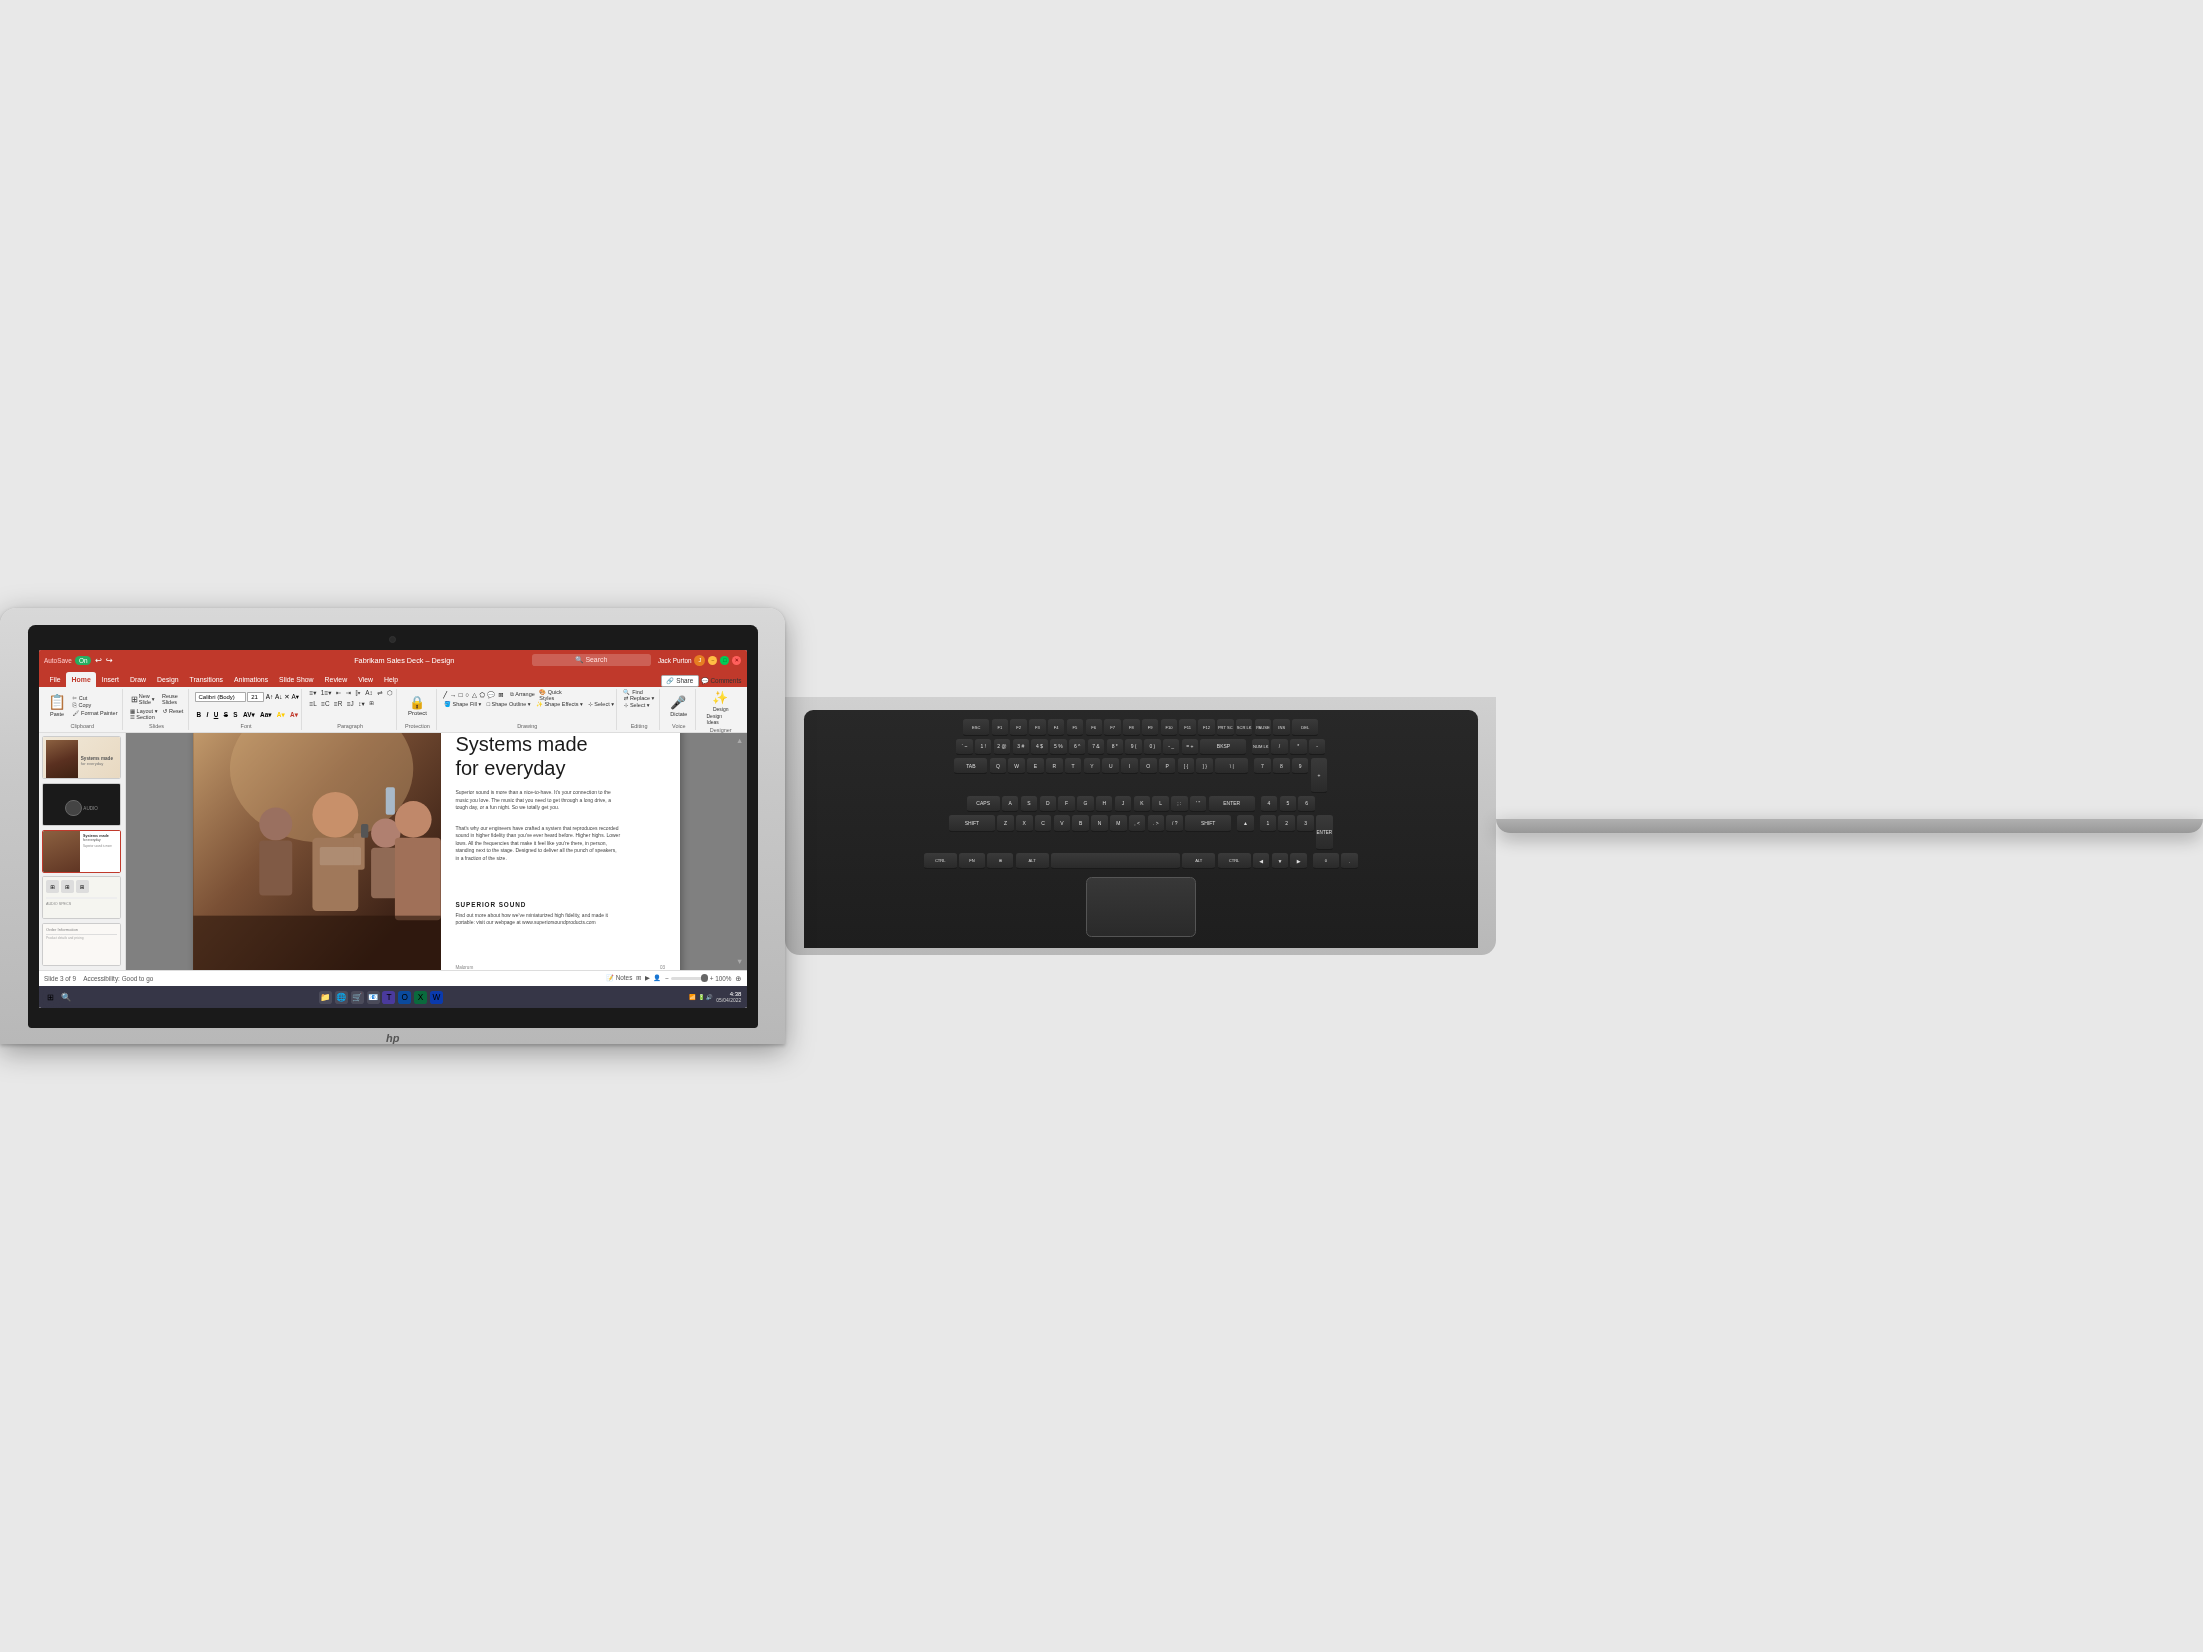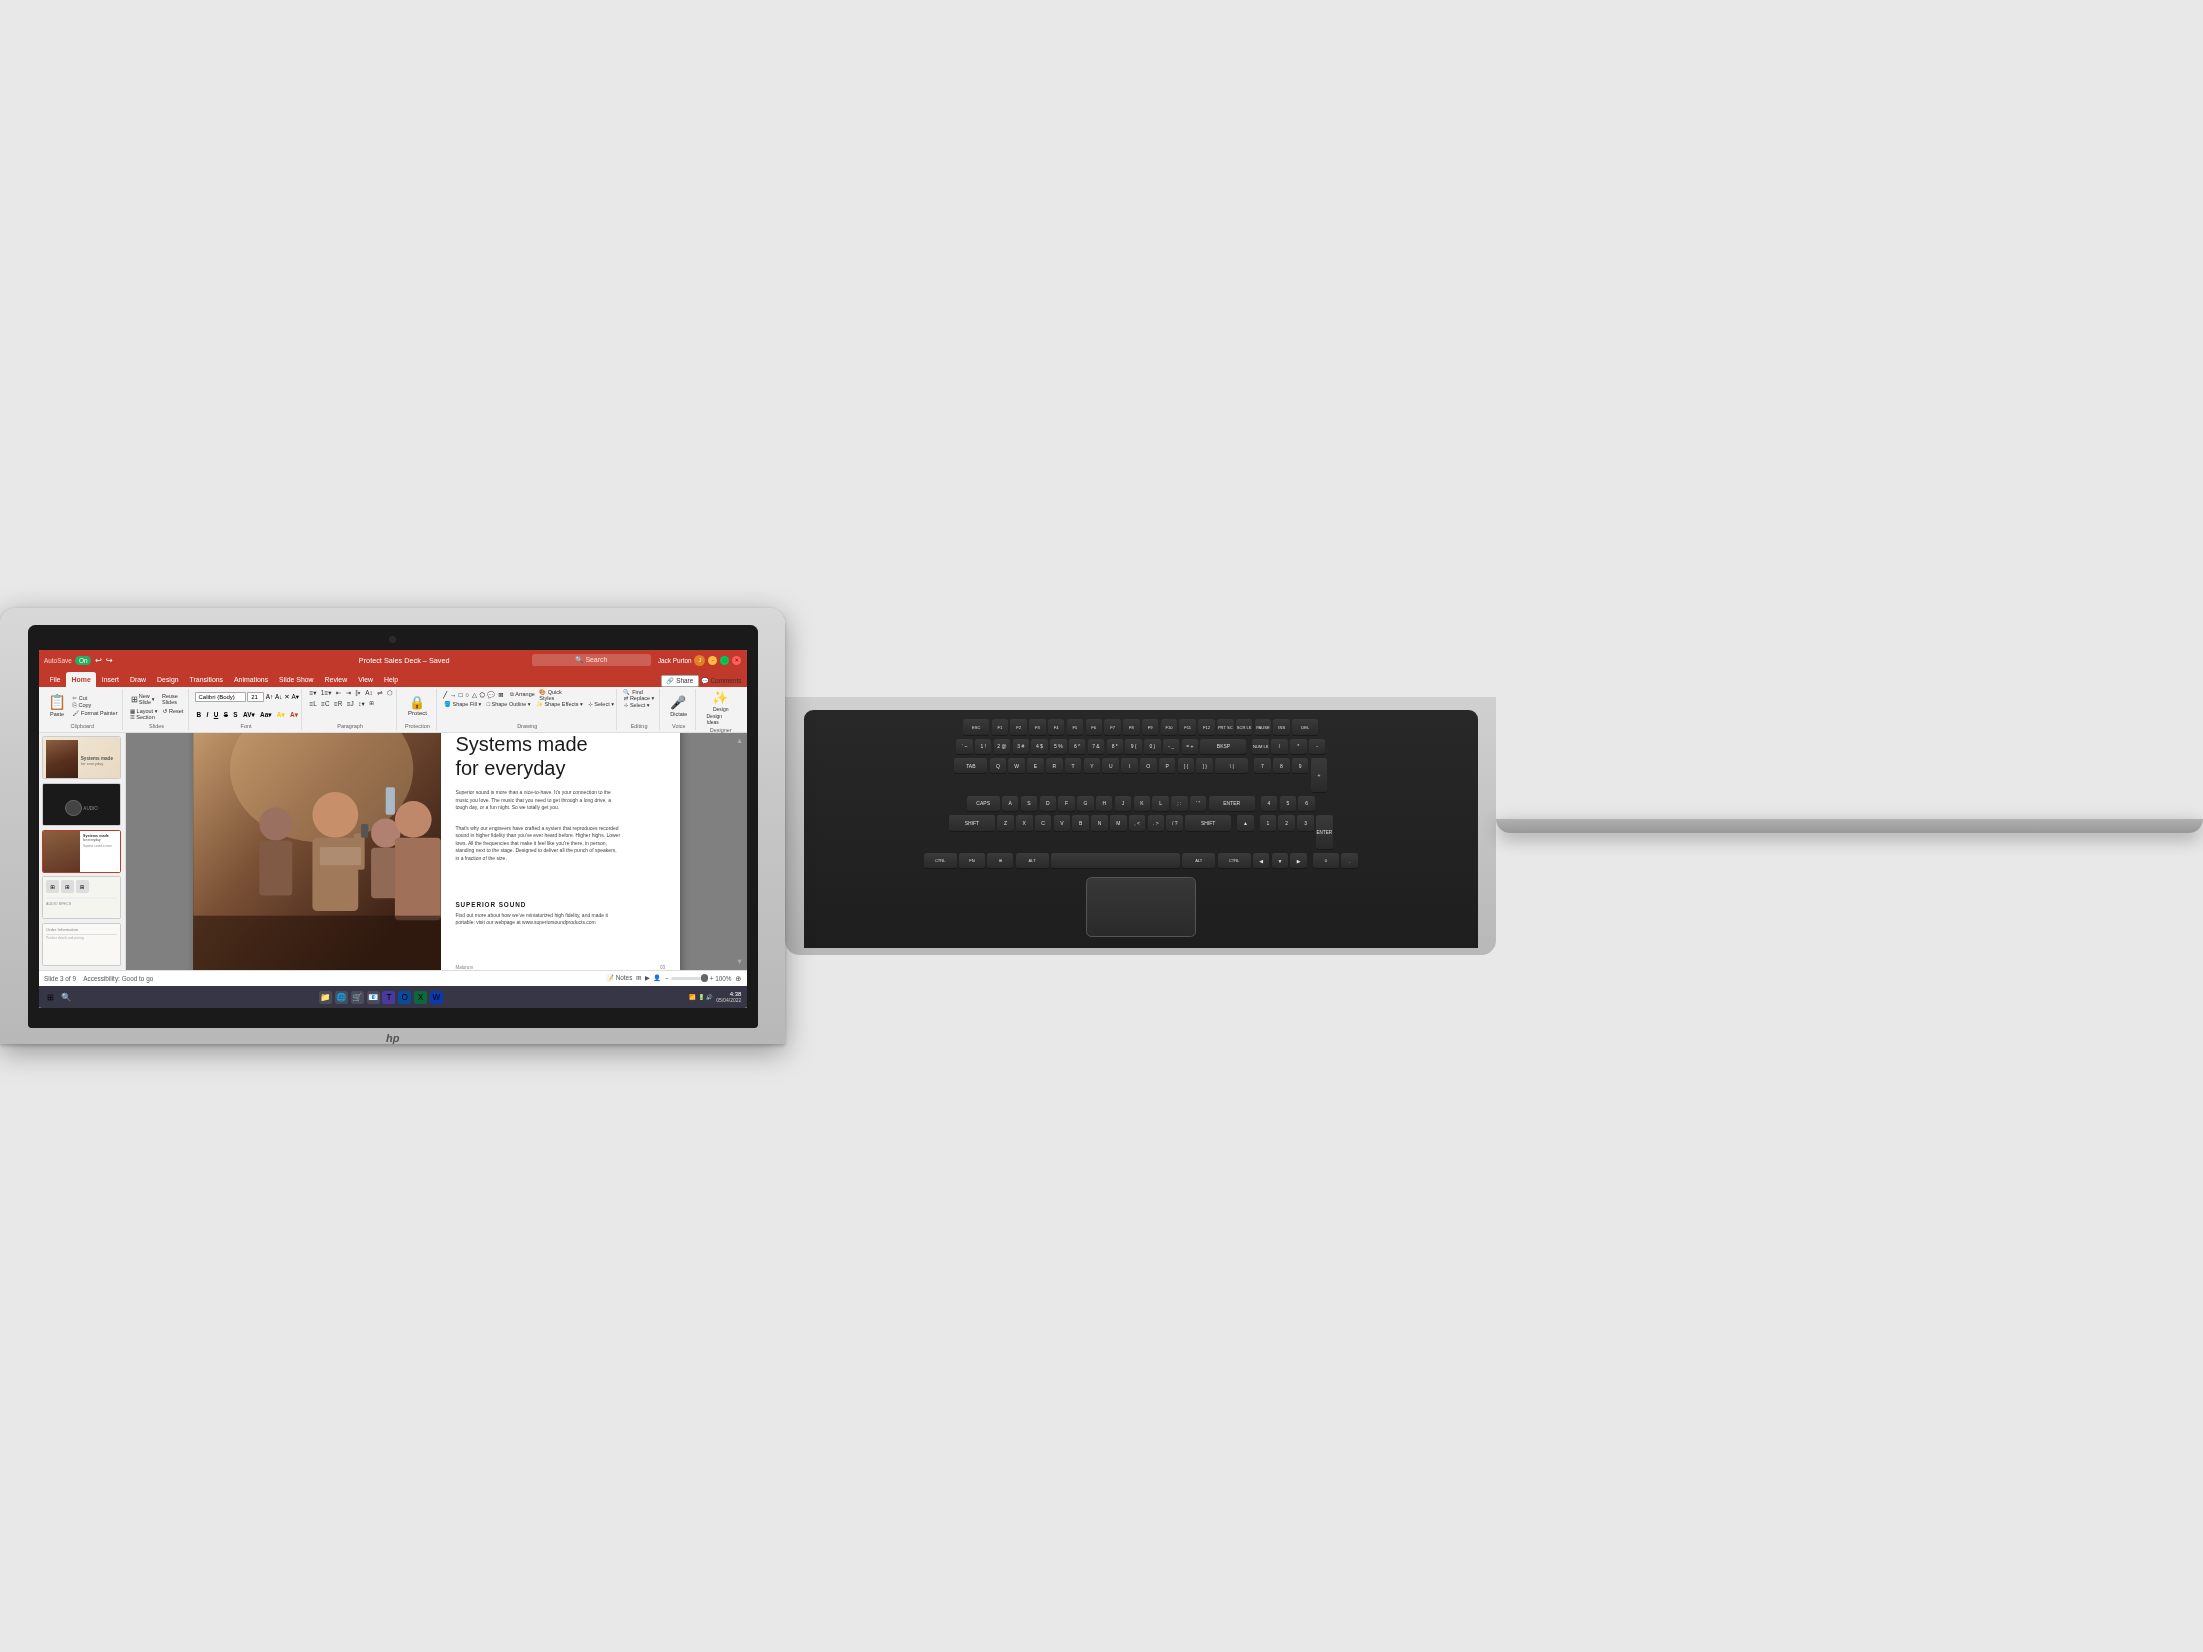--- a/index.html
+++ b/index.html
@@ -640,21 +640,21 @@
       <div class="ppt-app">
 
         <div class="title-bar">
           <div class="title-bar-left">
             <span class="autosave-label">AutoSave</span>
             <span class="autosave-toggle">On</span>
             <span style="font-size:8.3px;color:white;">↩</span>
             <span style="font-size:8.3px;color:white;">↪</span>
           </div>
           <div class="title-bar-center">
-            <span style="font-size:7.3px;">Protect Sales Deck – Saved</span>
+            <span style="font-size:7.3px;">Fabrikam Sales Deck – Design</span>
           </div>
           <div class="search-bar">
             <span>🔍 </span>
             <span>Search</span>
           </div>
           <div class="title-bar-right">
             <span style="color:white;font-size:6.4px;">Jack Purton</span>
             <span style="width:11px;height:11px;background:#e67e22;border-radius:50%;display:inline-flex;align-items:center;justify-content:center;font-size:5.5px;color:white;">J</span>
             <div class="win-btn win-btn-min">−</div>
             <div class="win-btn win-btn-max">□</div>

